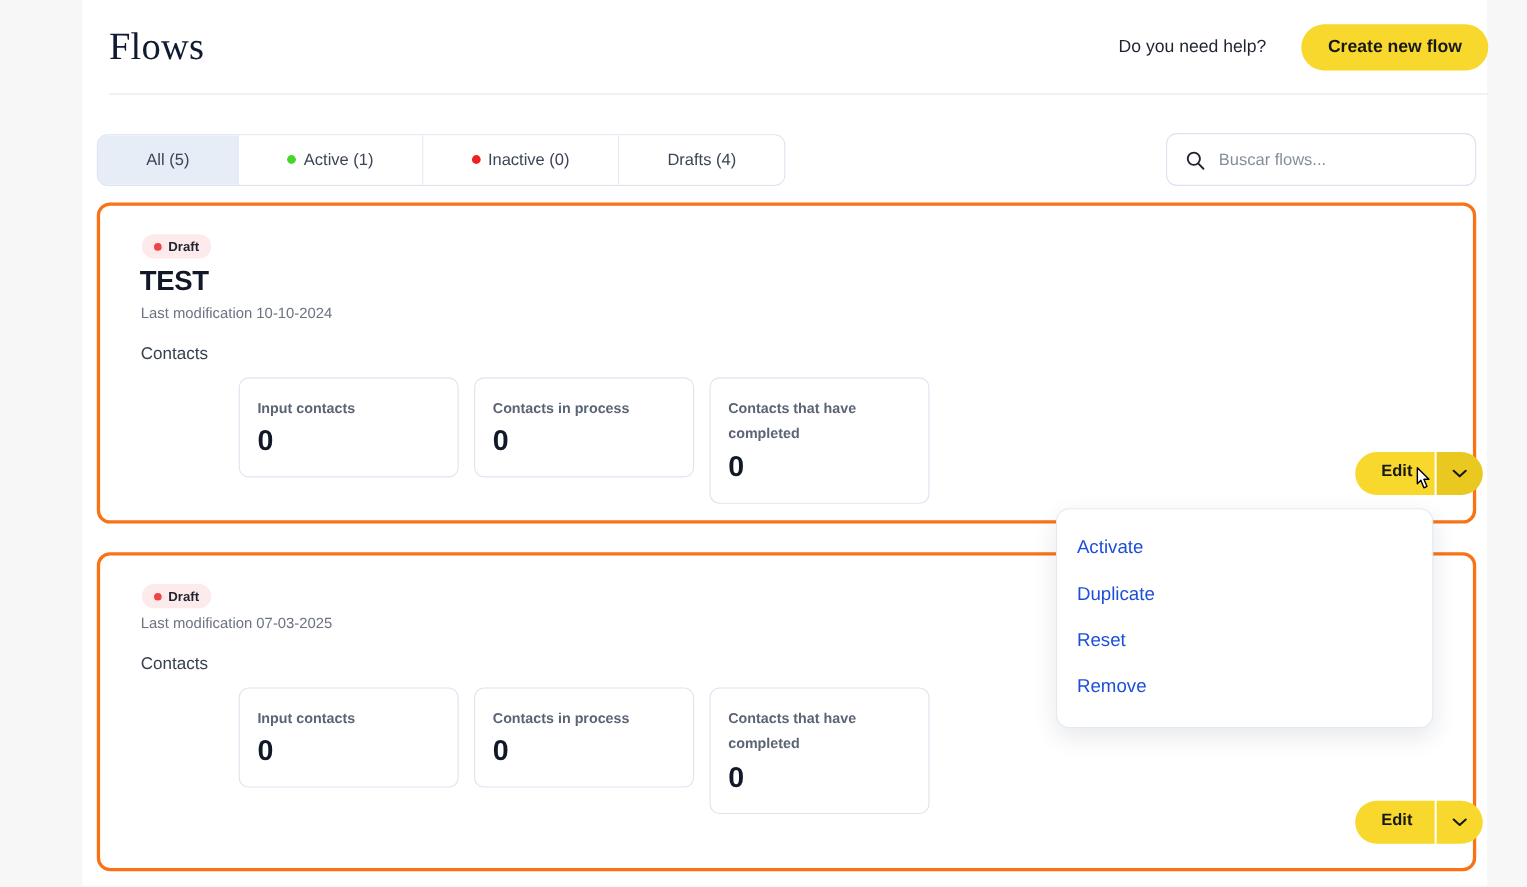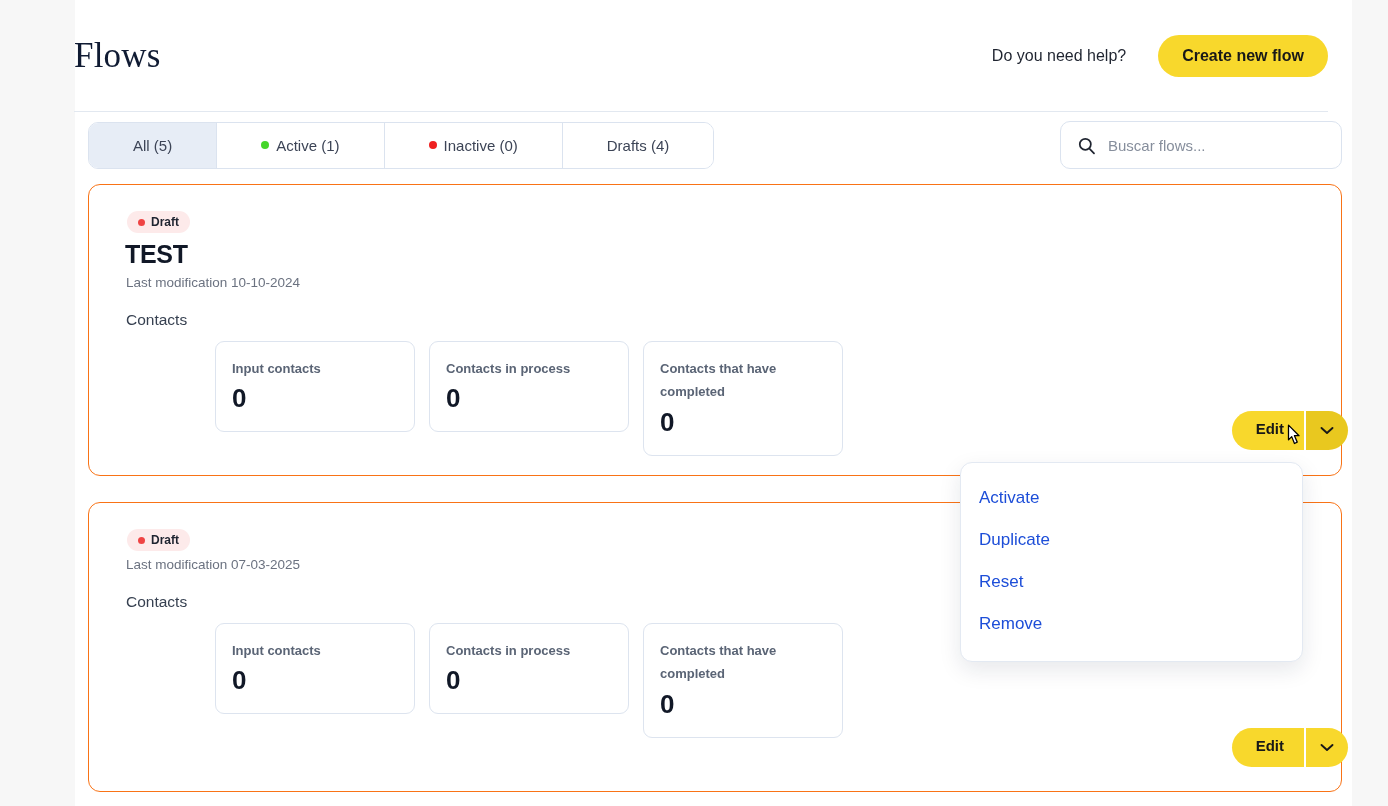--- a/index.html
+++ b/index.html
@@ -25,24 +25,24 @@
     left: 75px;
     top: 0;
     width: 1277px;
     height: 806px;
     background: #ffffff;
   }
 
   
   .page-header {
     position: absolute;
-    left: 74px;
+    left: 99px;
     top: 0;
     width: 1254px;
-    height: 112px;
+    height: 86px;
     display: flex;
     align-items: center;
     justify-content: space-between;
     border-bottom: 1px solid #e2e8f0;
   }
   .page-title {
     font-family: "Liberation Serif", serif;
     font-size: 35px;
     font-weight: 400;
     color: #101b33;
@@ -130,21 +130,21 @@
     background: transparent;
     font-family: "Liberation Sans", sans-serif;
   }
   .search-input::placeholder { color: #868e9c; }
 
   
   .flow-card {
     position: absolute;
     left: 88px;
     width: 1254px;
-    border: 1px solid #f97316;
+    border: 3px solid #f97316;
     border-radius: 12px;
     background: #fff;
   }
   #flow-card-0 { top: 184px; height: 292px; }
   #flow-card-1 { top: 502px; height: 290px; }
 
   .badge {
     display: inline-flex;
     align-items: center;
     gap: 6px;

